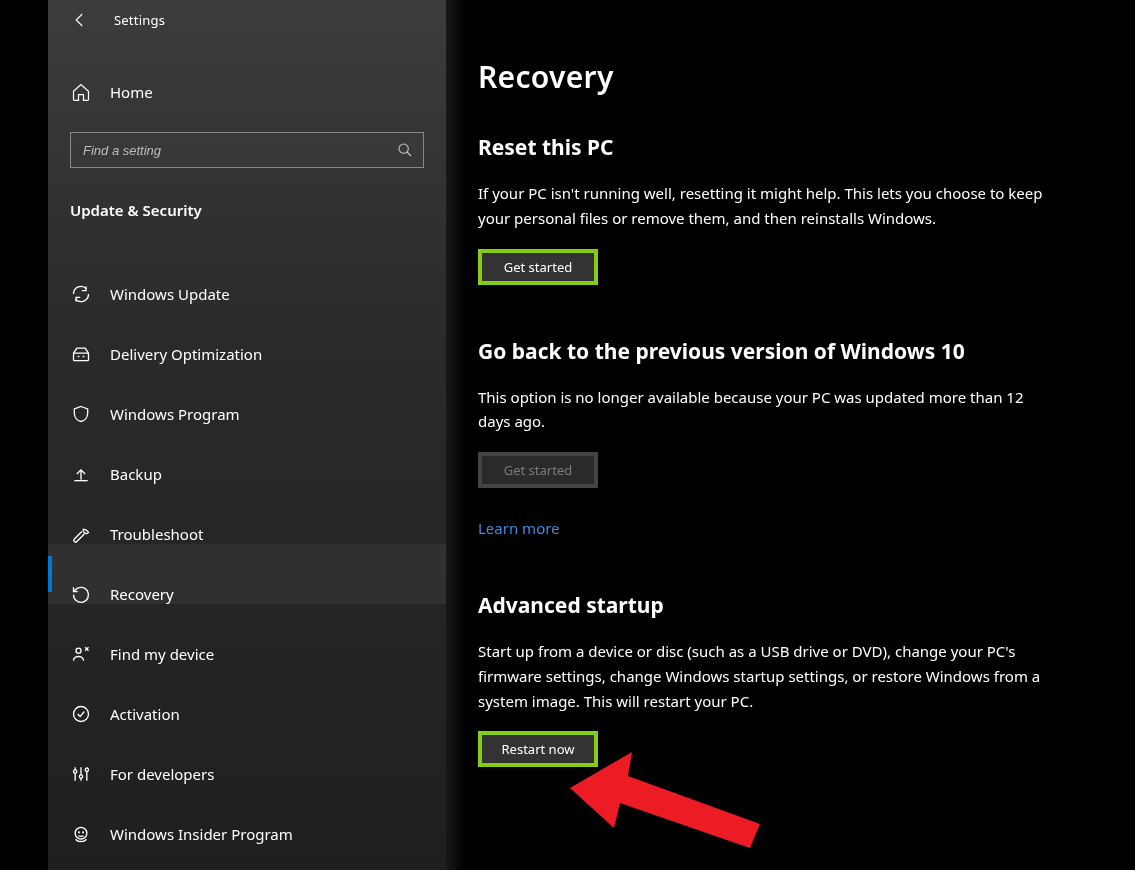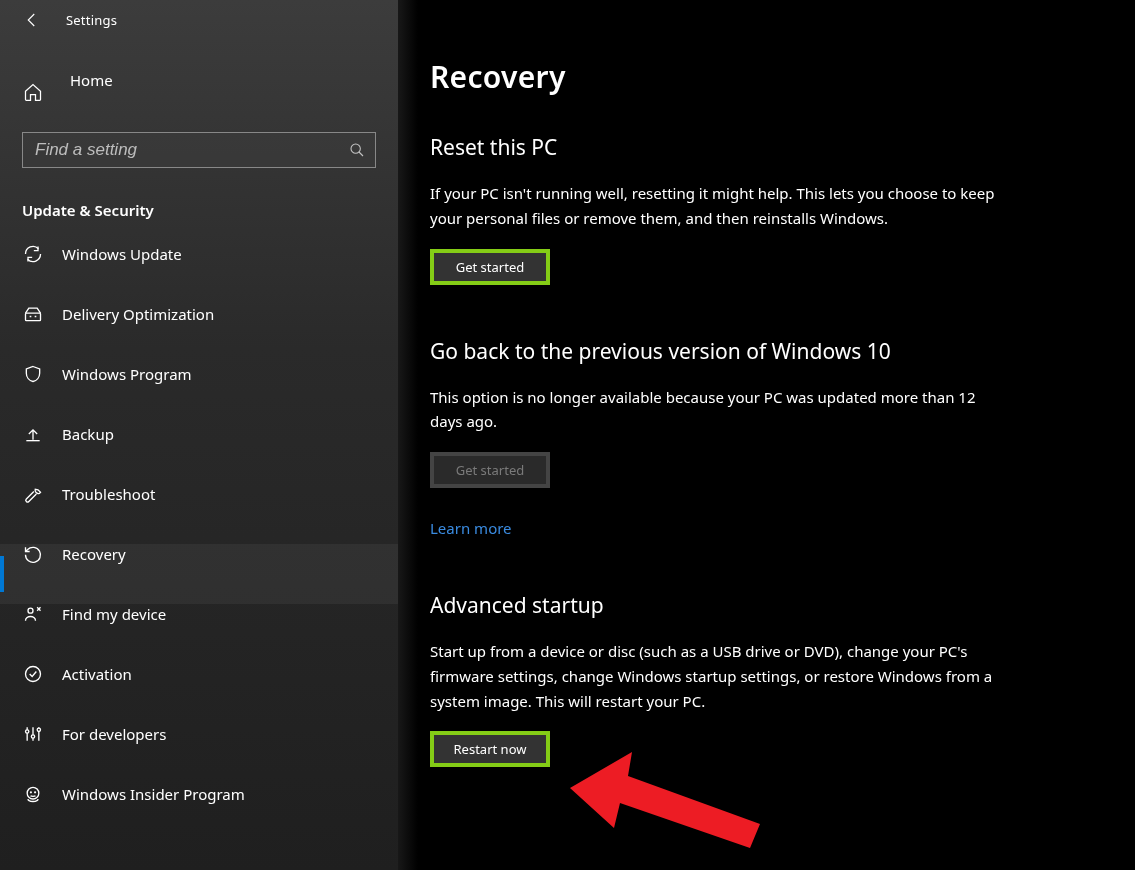--- a/index.html
+++ b/index.html
@@ -4,21 +4,21 @@
 <style>
   * { box-sizing: border-box; margin: 0; padding: 0; }
   html, body {
     width: 1135px;
     height: 870px;
     font-family: "Segoe UI", -apple-system, system-ui, sans-serif;
     background: #000;
     color: #fff;
     overflow: hidden;
   }
-  .app { display: flex; width: 100%; height: 100%; }
+  .app { display: flex; width: 100%; height: 100%; padding-left: 48px; }
 
   
   .sidebar {
     width: 398px;
     height: 100%;
     background: linear-gradient(180deg, #3c3c3c 0%, #2a2a2a 40%, #1f1f1f 100%);
     padding: 0;
     display: flex;
     flex-direction: column;
     flex-shrink: 0;
@@ -49,25 +49,25 @@
   }
   .title {
     font-size: 13px;
     font-weight: 400;
     color: #fff;
     letter-spacing: 0.2px;
   }
 
   .home-row {
     display: flex;
+    align-items: center;
     padding: 0 22px;
     height: 44px;
     margin-top: 30px;
     cursor: pointer;
-    gap: 8px;
   }
   .home-row .icon { width: 22px; margin-right: 18px; display:flex; align-items:center; justify-content:center;}
   .home-row .label { font-size: 15px; color: #fff; }
 
   .search-wrap {
     padding: 0 22px;
     margin-top: 18px;
   }
   .search-box {
     display:flex; align-items:center;
@@ -75,42 +75,42 @@
     border: 1px solid #888;
     background: rgba(60,60,60,0.55);
     padding: 0 8px 0 12px;
   }
   .search-input {
     flex:1;
     background:transparent;
     border:none;
     outline:none;
     color:#fff;
-    font-size:17px;
+    font-size:13px;
     font-style: italic;
   }
   .search-input::placeholder { color:#bdbdbd; font-style: italic; }
   .search-icon { width:18px; opacity:.85; }
 
   .category-label {
     padding: 0 22px;
     margin-top: 32px;
     font-size: 15px;
     font-weight: 600;
   }
 
   .nav {
     margin-top: 24px;
     display:flex;
     flex-direction:column;
   }
   .nav-item {
     position:relative;
     display:flex;
-    align-items:flex-start;
+    align-items:flex-end;
     padding: 0 22px;
     height: 60px;
     cursor:pointer;
     font-size:15px;
     color:#fff;
   }
   .nav-item .icon { width:22px; margin-right:18px; display:flex; align-items:center; justify-content:center;}
   .nav-item.selected { background: rgba(255,255,255,0.05); }
   .nav-item.selected::before {
     content:"";
@@ -129,21 +129,21 @@
   }
   .page-title {
     font-size: 30px;
     font-weight: 600;
     margin-bottom: 36px;
     letter-spacing: 0.3px;
   }
   .section { margin-bottom: 52px; max-width: 580px; }
   .section h2 {
     font-size: 21px;
-    font-weight: 400;
+    font-weight: 700;
     margin-bottom: 20px;
   }
   .section p.desc {
     font-size: 15px;
     line-height: 1.65;
     color: #fff;
     margin-bottom: 18px;
   }
   .btn {
     display:inline-flex;

